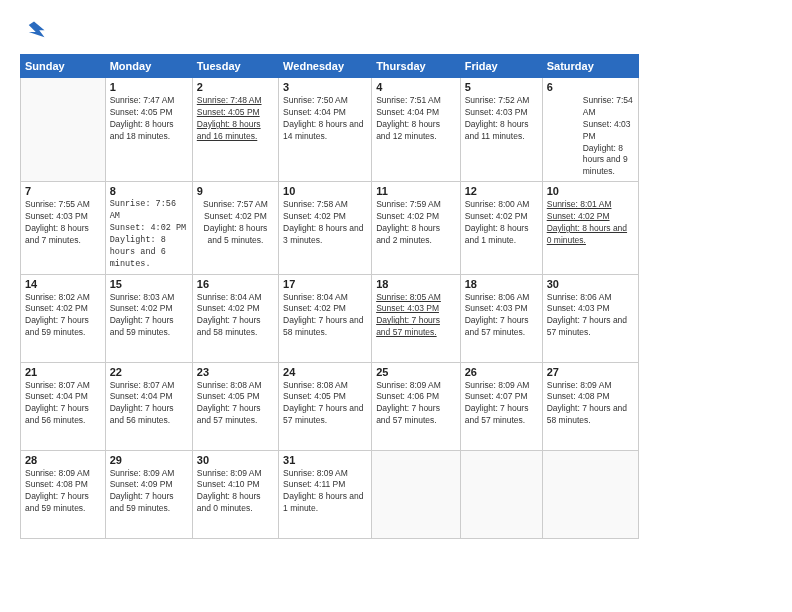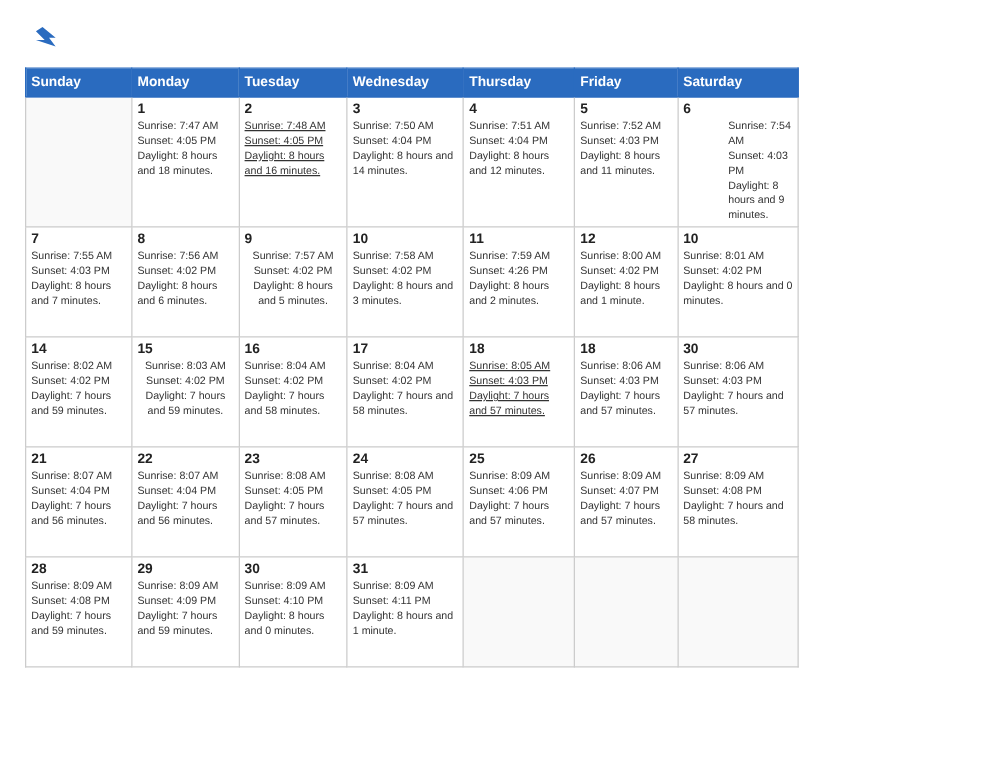--- a/index.html
+++ b/index.html
@@ -164,65 +164,65 @@
         </tr>
         <tr>
           <td>
             <div class="day-num">7</div>
             <div class="day-info" style="white-space: pre-line;">Sunrise: 7:55 AM
 Sunset: 4:03 PM
 Daylight: 8 hours and 7 minutes.</div>
           </td>
           <td>
             <div class="day-num">8</div>
-            <div class="day-info" style="white-space: pre-line;">Sunrise: 7:56 AM
+            <div class="day-info" style="white-space: pre-line; font-family: Liberation Mono, monospace;">Sunrise: 7:56 AM
 Sunset: 4:02 PM
 Daylight: 8 hours and 6 minutes.</div>
           </td>
           <td>
             <div class="day-num">9</div>
             <div class="day-info" style="white-space: pre-line; text-align: center;">Sunrise: 7:57 AM
 Sunset: 4:02 PM
 Daylight: 8 hours and 5 minutes.</div>
           </td>
           <td>
             <div class="day-num">10</div>
             <div class="day-info" style="white-space: pre-line;">Sunrise: 7:58 AM
 Sunset: 4:02 PM
 Daylight: 8 hours and 3 minutes.</div>
           </td>
           <td>
             <div class="day-num">11</div>
             <div class="day-info" style="white-space: pre-line;">Sunrise: 7:59 AM
-Sunset: 4:26 PM
+Sunset: 4:02 PM
 Daylight: 8 hours and 2 minutes.</div>
           </td>
           <td>
             <div class="day-num">12</div>
             <div class="day-info" style="white-space: pre-line;">Sunrise: 8:00 AM
 Sunset: 4:02 PM
 Daylight: 8 hours and 1 minute.</div>
           </td>
           <td>
             <div class="day-num">10</div>
-            <div class="day-info" style="white-space: pre-line;">Sunrise: 8:01 AM
+            <div class="day-info" style="white-space: pre-line; text-decoration: underline;">Sunrise: 8:01 AM
 Sunset: 4:02 PM
 Daylight: 8 hours and 0 minutes.</div>
           </td>
         </tr>
         <tr>
           <td>
             <div class="day-num">14</div>
             <div class="day-info" style="white-space: pre-line;">Sunrise: 8:02 AM
 Sunset: 4:02 PM
 Daylight: 7 hours and 59 minutes.</div>
           </td>
           <td>
             <div class="day-num">15</div>
-            <div class="day-info" style="white-space: pre-line; text-align: center;">Sunrise: 8:03 AM
+            <div class="day-info" style="white-space: pre-line;">Sunrise: 8:03 AM
 Sunset: 4:02 PM
 Daylight: 7 hours and 59 minutes.</div>
           </td>
           <td>
             <div class="day-num">16</div>
             <div class="day-info" style="white-space: pre-line;">Sunrise: 8:04 AM
 Sunset: 4:02 PM
 Daylight: 7 hours and 58 minutes.</div>
           </td>
           <td>

